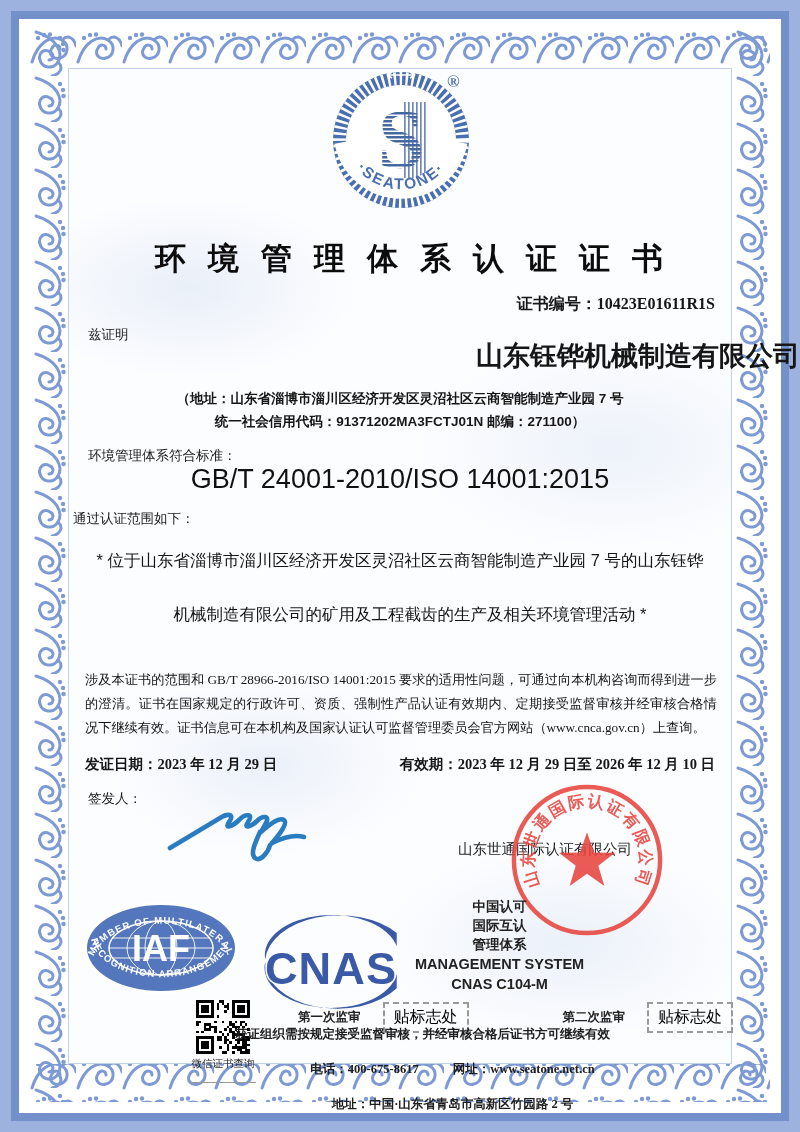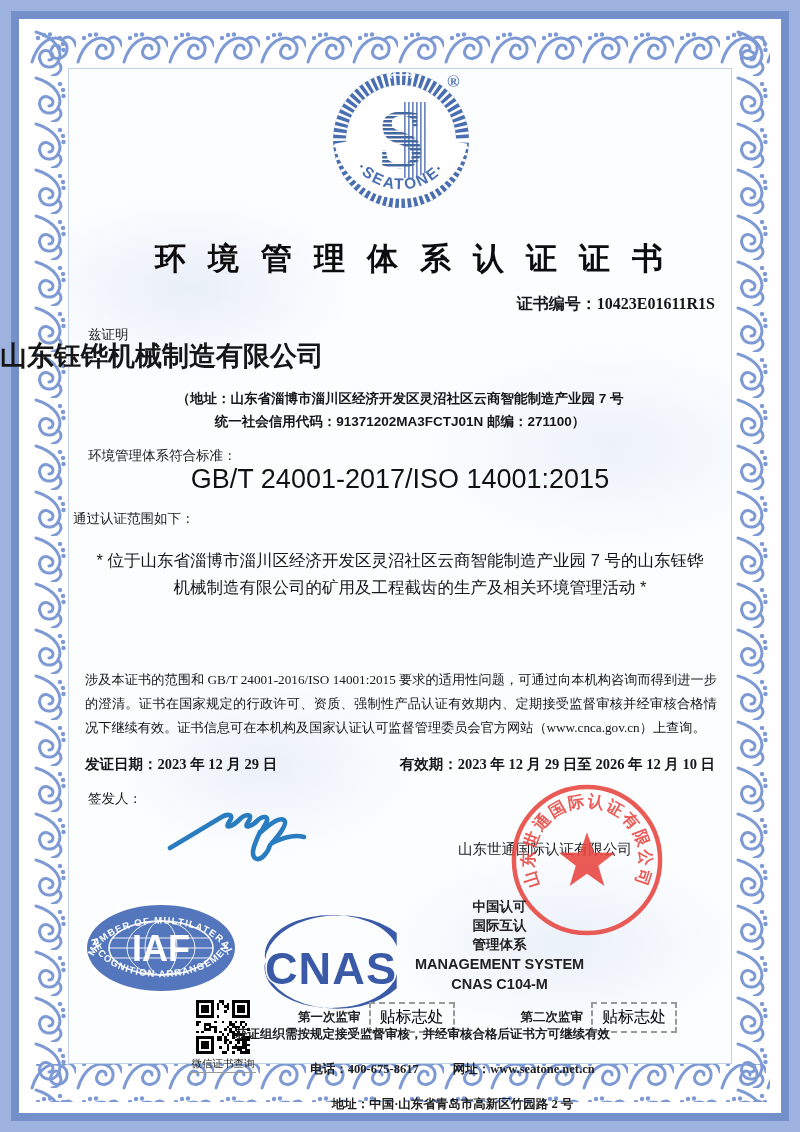--- a/index.html
+++ b/index.html
@@ -14,35 +14,35 @@
      radial-gradient(ellipse 240px 140px at 30% 70%, rgba(210,222,240,.4), transparent 65%),
      radial-gradient(ellipse 280px 150px at 75% 88%, rgba(214,226,242,.45), transparent 65%),
      #fcfdff;
      border:1px solid #c3d0ea;}
   .content{position:absolute;inset:0;}
   .abs{position:absolute;}
   .title{left:0;right:0;top:238px;text-align:center;font-family:"Liberation Sans",sans-serif;
          font-weight:bold;font-size:31px;letter-spacing:22px;padding-left:40px;color:#0c0c0c;}
   .certno{right:85px;top:294px;font-size:16px;font-weight:bold;}
   .small-label{font-size:13.5px;color:#1a1a1a;}
-  .company{left:0;right:0;top:338px;text-align:left;font-family:"Liberation Sans",sans-serif;
+  .company{left:16px;right:0;top:338px;text-align:right;font-family:"Liberation Sans",sans-serif;
            font-weight:bold;font-size:27px;}
   .addr{left:0;right:0;text-align:center;font-weight:bold;font-size:13.5px;font-family:"Liberation Sans",sans-serif;}
   .standard{left:0;right:0;top:464px;text-align:center;font-family:"Liberation Sans",sans-serif;
             font-size:27px;color:#111;}
   .scope{left:0;right:0;text-align:center;font-family:"Liberation Sans",sans-serif;
          font-weight:normal;font-size:16.5px;}
   .para{left:85px;width:632px;top:668px;font-size:13.2px;line-height:24px;text-align:justify;color:#141414;}
   .dateline{font-size:14.5px;font-weight:bold;}
   .issuer{left:458px;top:840px;font-size:14.5px;color:#1c1c1c;}
   .cnas-block{left:415px;top:897px;line-height:19px;font-size:13.5px;font-weight:bold;color:#222;text-align:center;}
   .cnas-block .en{font-family:"Liberation Sans",sans-serif;font-size:14.5px;font-weight:bold;line-height:20px;}
   .qr-caption{left:190px;top:1057px;width:66px;text-align:center;font-size:10.5px;color:#222;
-              border-bottom:1px solid #999;padding-bottom:1px;}
-  .audit-row{left:290px;top:1002px;display:flex;align-items:center;font-size:12.5px;color:#222;}
+              border-bottom:1px solid #999;padding-bottom:11px;}
+  .audit-row{left:290px;top:1002px;display:flex;align-items:center;font-size:12.5px;color:#222;gap:14px;}
   .sticker-box{border:2px dashed #9a9a9a;padding:3px 9px;font-size:16px;color:#000000;background:rgba(255,255,255,.4);}
   .audit-label{font-weight:bold;margin:0 8px;}
   .note{left:85px;right:85px;top:1026px;padding-left:45px;text-align:center;font-size:12.5px;font-weight:bold;color:#1d1d1d;}
   .footer-line{left:190px;right:85px;text-align:center;font-size:12.5px;font-weight:bold;color:#1d1d1d;}
   .reg-mark{left:447px;top:72px;font-size:17px;font-weight:bold;color:#4a6fb0;font-family:"Liberation Serif",serif;}
 </style>
 </head>
 <body>
 
 <div class="cert">
@@ -99,26 +99,26 @@
 
     <div class="abs title">环境管理体系认证证书</div>
     <div class="abs certno"><span>证书编号：</span><span>10423E01611R1S</span></div>
 
     <div class="abs small-label" style="left:88px;top:326px;">兹证明</div>
     <div class="abs company">山东钰铧机械制造有限公司</div>
     <div class="abs addr" style="top:390px;">（地址：山东省淄博市淄川区经济开发区灵沼社区云商智能制造产业园 7 号</div>
     <div class="abs addr" style="top:413px;">统一社会信用代码：91371202MA3FCTJ01N 邮编：271100）</div>
 
     <div class="abs small-label" style="left:88px;top:447px;">环境管理体系符合标准：</div>
-    <div class="abs standard">GB/T 24001-2017/ISO 14001:2015</div>
+    <div class="abs standard">GB/T 24001-2010/ISO 14001:2015</div>
     <div class="abs small-label" style="left:73px;top:510px;">通过认证范围如下：</div>
     <div class="abs scope" style="top:550px;">* 位于山东省淄博市淄川区经济开发区灵沼社区云商智能制造产业园 7 号的山东钰铧</div>
-    <div class="abs scope" style="top:577px;padding-left:20px;">机械制造有限公司的矿用及工程截齿的生产及相关环境管理活动 *</div>
-
-    <div class="abs para">涉及本证书的范围和 GB/T 24001-2016/ISO 14001:2015 要求的适用性问题，可通过向本机构咨询而得到进一步的澄清。证书在国家规定的行政许可、资质、强制性产品认证有效期内、定期接受监督审核并经审核合格情况下继续有效。证书信息可在本机构及国家认证认可监督管理委员会官方网站（www.cnca.gov.cn）上查询。</div>
+    <div class="abs scope" style="top:604px;padding-left:20px;">机械制造有限公司的矿用及工程截齿的生产及相关环境管理活动 *</div>
+
+    <div class="abs para">涉及本证书的范围和 GB/T 28966-2016/ISO 14001:2015 要求的适用性问题，可通过向本机构咨询而得到进一步的澄清。证书在国家规定的行政许可、资质、强制性产品认证有效期内、定期接受监督审核并经审核合格情况下继续有效。证书信息可在本机构及国家认证认可监督管理委员会官方网站（www.cnca.gov.cn）上查询。</div>
 
     <div class="abs dateline" style="left:85px;top:755px;"><span>发证日期：</span><span>2023 年 12 月 29 日</span></div>
     <div class="abs dateline" style="right:85px;top:755px;"><span>有效期：</span><span>2023 年 12 月 29 日至 2026 年 12 月 10 日</span></div>
 
     <div class="abs small-label" style="left:88px;top:790px;">签发人：</div>
     <svg class="abs" style="left:162px;top:796px;" width="160" height="72" viewBox="0 0 160 72">
       <g fill="none" stroke="#2a7cc0" stroke-width="4.6" stroke-linecap="round" stroke-linejoin="round">
         <path d="M8 52 L58 22 C66 17 73 18 67 26 C62 33 70 31 77 24 C84 17 92 18 86 26 C81 33 89 31 95 25 C101 19 108 20 104 27 L99 36 C107 29 117 21 122 24 C126 27 118 38 110 47"></path>
         <path d="M98 36 C93 47 88 58 93 62 C98 66 106 57 108 49"></path>
         <path d="M110 47 C120 42 132 38 142 41"></path>

